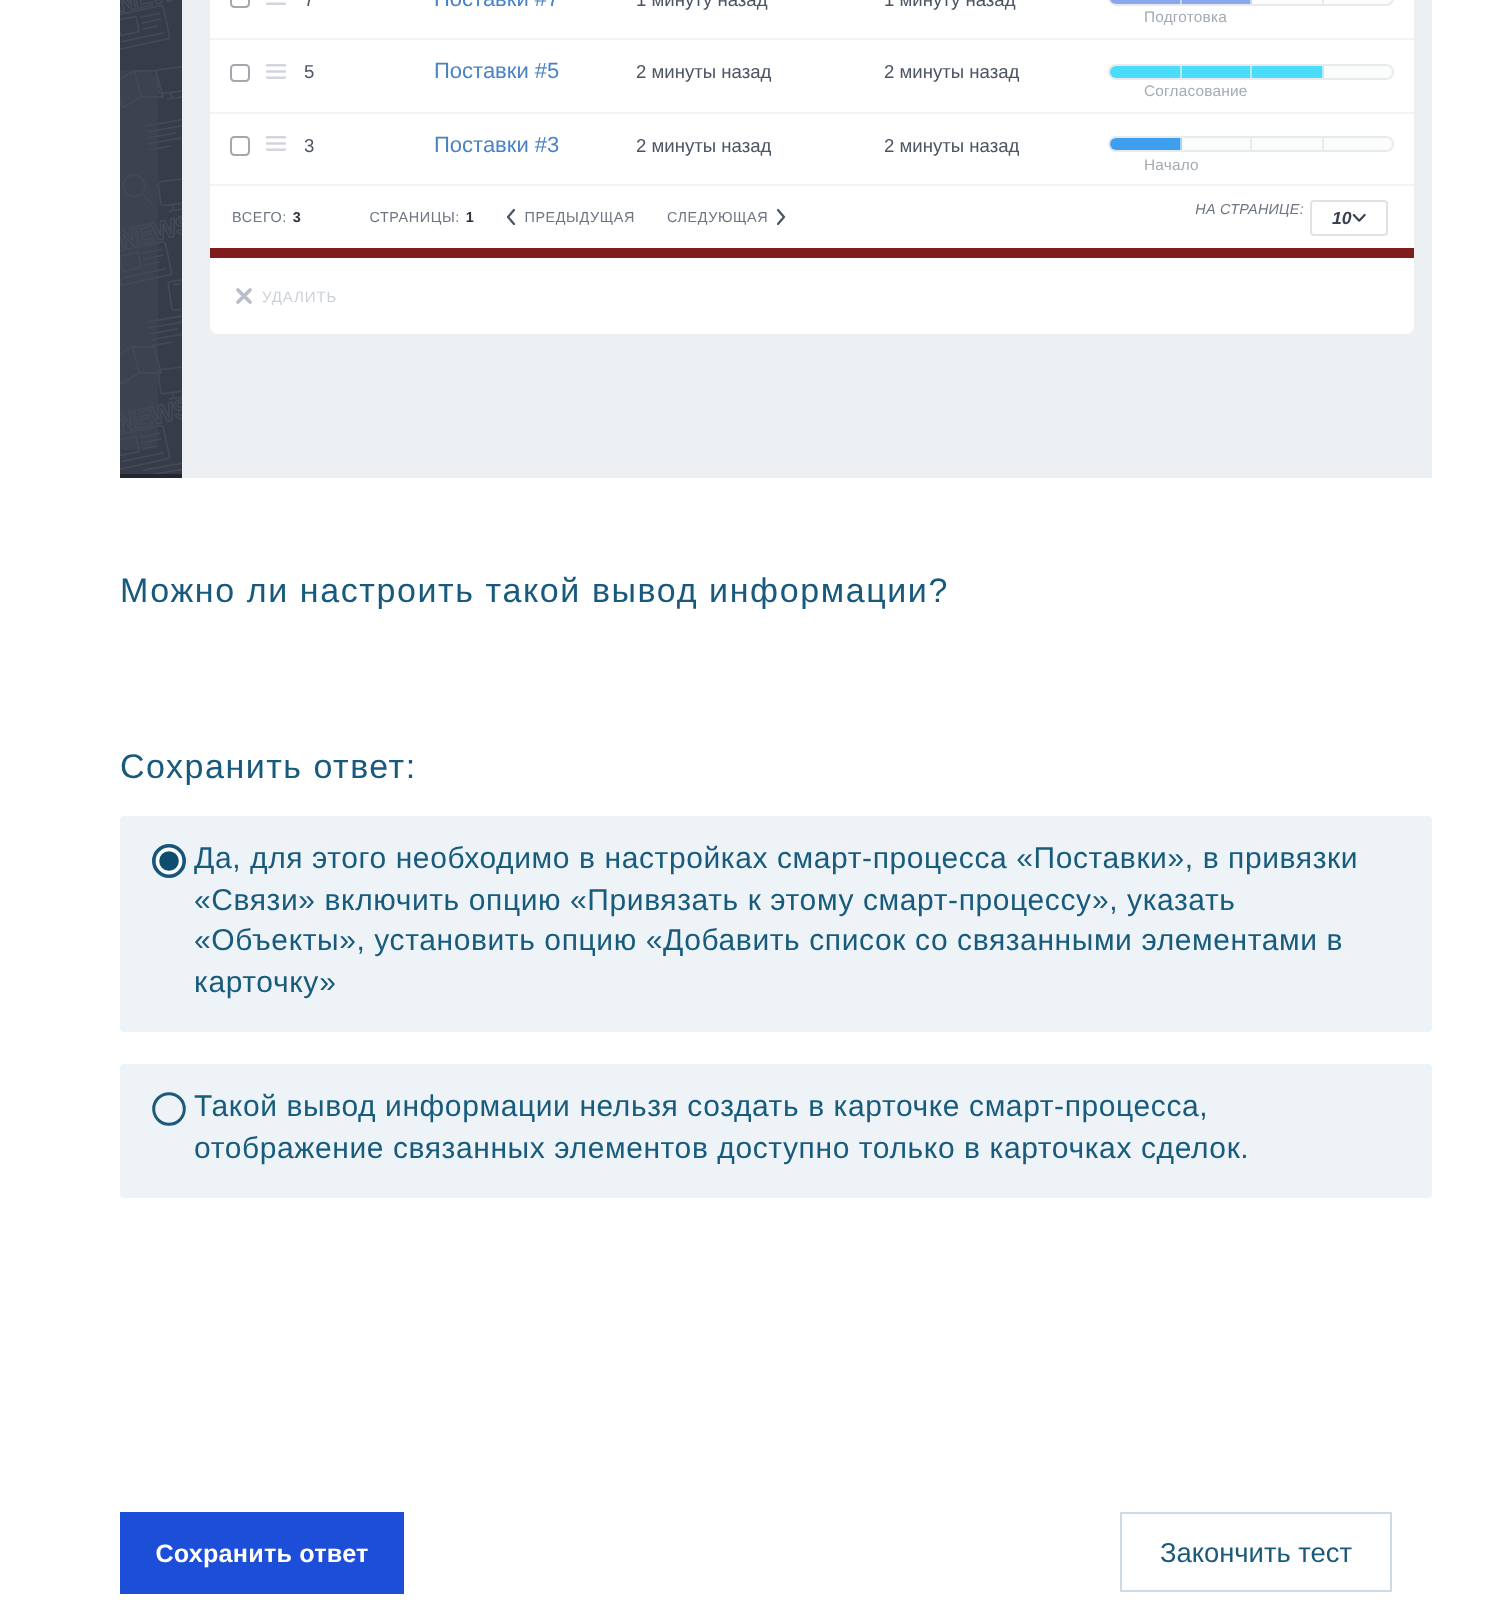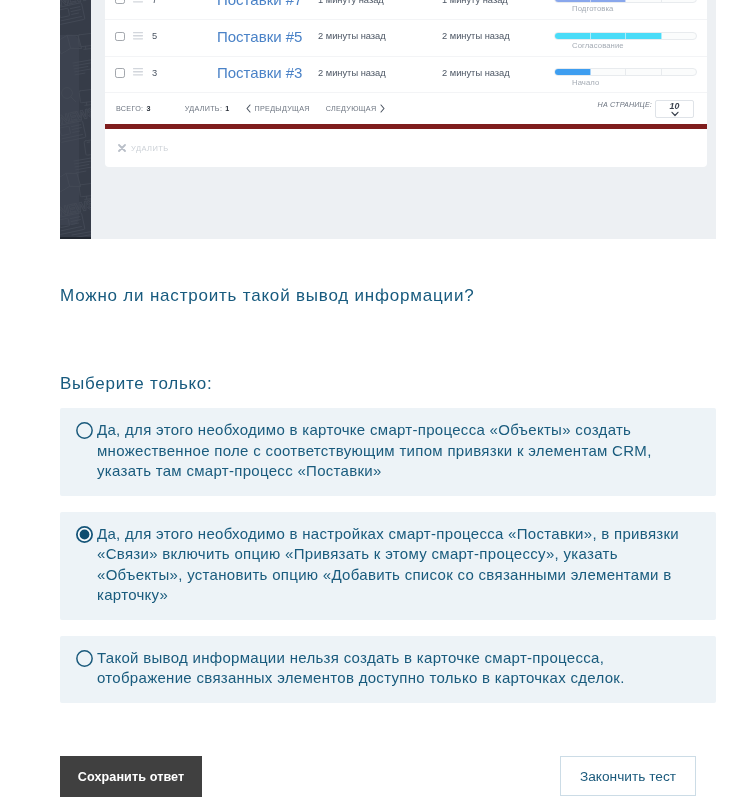--- a/index.html
+++ b/index.html
@@ -16,21 +16,21 @@
   .shot-main{position:absolute;left:31px;top:0;right:0;bottom:0;background:#edf0f3;}
   .card{position:absolute;left:14px;top:0;width:602px;background:#fff;border-radius:0 0 4px 4px;}
 
   table.grid{width:100%;border-collapse:collapse;table-layout:fixed;}
   table.grid tr{height:36.6px;}
   table.grid td{border-bottom:1px solid #f3f4f6;font-size:9.3px;color:#4b5563;vertical-align:middle;padding:0;position:relative;top:-1.5px;}
   .c-check{width:18px;padding-left:10px!important;}
   .c-drag{width:19px;}
   .c-id{width:65px;color:#717a87;font-size:9.6px;}
   .c-name{width:101px;}
-  .c-name a{color:#4a82c7;text-decoration:none;font-size:15px;}
+  .c-name a{color:#4a82c7;text-decoration:none;font-size:11px;}
   .c-date{width:110px;color:#4b5563;font-size:9.3px;}
   .c-date2{width:110px;padding-left:14px!important;}
   .c-stage{padding-left:2px!important;vertical-align:top;}
 
   .cb{width:9.5px;height:9.5px;border:1px solid #a3a7ad;border-radius:2.2px;display:block;box-sizing:border-box;}
   .drag{display:block;}
   
 
   .stage{width:100%;padding-top:9px;}
   .bar{display:flex;width:143px;height:8px;border:1px solid #e8ebee;border-radius:4px;overflow:hidden;background:#fbfcfc;box-sizing:border-box;}
@@ -38,36 +38,36 @@
   .bar span:last-child{border-right:none;}
   .bar span.on{border-right-color:rgba(255,255,255,.55);}
   .stage-label{font-size:7.7px;color:#a4abb4;margin-top:1.5px;letter-spacing:.1px;padding-left:2px;margin-left:16px;}
 
   .tfoot{display:flex;align-items:center;height:31px;font-size:7.2px;letter-spacing:.3px;color:#6d7581;padding:0 13px 0 11px;border-bottom:5px solid #7f1d1d;}
   .tfoot .sp{margin-left:34px;}
   .tfoot b{color:#2b323c;margin-left:3px;font-weight:700;}
   .tfoot .pg{margin-left:16px;display:flex;align-items:center;gap:4px;color:#6d7581;}
   .tfoot .pg .chv{display:block;}
   .tfoot .right{margin-left:auto;display:flex;align-items:flex-start;gap:3px;font-style:italic;}
-  .perpage{border:1px solid #dfe3e8;border-radius:2px;height:18px;width:39px;display:flex;align-items:center;padding:0 10px;box-sizing:border-box;justify-content:space-between;color:#3a424e;font-size:8.8px;background:#fff;letter-spacing:0;font-weight:600;flex-direction:column;}
+  .perpage{border:1px solid #dfe3e8;border-radius:2px;height:18px;width:39px;display:flex;align-items:center;padding:0 10px;box-sizing:border-box;justify-content:space-between;color:#3a424e;font-size:8.8px;background:#fff;letter-spacing:0;font-weight:600;}
   .perpage .chev2{display:block;}
 
   .tbar{height:38px;display:flex;align-items:center;padding:0 13px;font-size:7.5px;letter-spacing:.45px;color:#ccd1d7;gap:5px;}
   .tbar .xi{display:block;}
 
   
   .q-text{position:absolute;left:60px;top:286px;font-size:17px;letter-spacing:.8px;color:#175a7e;}
   .q-label{position:absolute;left:60px;top:374px;font-size:17px;letter-spacing:.75px;color:#175a7e;}
   .answers{position:absolute;left:60px;top:408px;width:656px;}
   .ans{background:#edf3f7;border-radius:2px;display:flex;padding:12px 18px 14px 16px;margin-bottom:16px;box-sizing:border-box;}
   .radio{flex:0 0 auto;width:17px;height:17px;margin-right:4px;margin-top:2px;display:block;}
   
   .ans p{margin:0;font-size:15px;letter-spacing:.3px;line-height:20.5px;color:#195b7d;}
 
-  .btn-save{position:absolute;left:60px;top:756px;width:142px;height:41px;background:#404040;color:#fff;font-size:12.6px;font-weight:700;letter-spacing:.1px;display:flex;align-items:center;justify-content:center;border:none;cursor:pointer;font-family:"Liberation Sans",sans-serif;}
+  .btn-save{position:absolute;left:60px;top:756px;width:142px;height:41px;background:#1d4ed8;color:#fff;font-size:12.6px;font-weight:700;letter-spacing:.1px;display:flex;align-items:center;justify-content:center;border:none;cursor:pointer;font-family:"Liberation Sans",sans-serif;}
   .btn-finish{position:absolute;left:560px;top:756px;width:136px;height:40px;background:#fff;color:#1b5a7c;font-size:13.7px;display:flex;align-items:center;justify-content:center;border:1px solid #ccdce6;cursor:pointer;font-family:"Liberation Sans",sans-serif;}
 </style>
 </head>
 <body>
 
 <div class="page">
 
   <div class="shot">
     <div class="shot-sidebar">
       <svg class="sb-doodle" width="31" height="256" viewBox="0 0 31 256">
@@ -202,21 +202,21 @@
                     </div>
                     <div class="stage-label">Начало</div>
                   </div>
                 </td>
               </tr>
             </tbody>
           </table>
         <div class="tfoot">
           <span>ВСЕГО:</span>
           <b>3</b>
-          <span class="sp">УДАЛИТЬ:</span>
+          <span class="sp">СТРАНИЦЫ:</span>
           <b>1</b>
           <span class="pg">
               <svg class="chv" width="5" height="9" viewBox="0 0 5 9">
                 <path d="M4 1L1 4.5L4 8" fill="none" stroke="#4a5360" stroke-width="1.1" stroke-linecap="round" stroke-linejoin="round"></path>
               </svg>
               <span>ПРЕДЫДУЩАЯ</span>
             </span>
           <span class="pg">
               <span>СЛЕДУЮЩАЯ</span>
               <svg class="chv" width="5" height="9" viewBox="0 0 5 9">
@@ -237,28 +237,22 @@
           <svg class="xi" width="8" height="8" viewBox="0 0 8 8">
               <path d="M1 1L7 7M7 1L1 7" fill="none" stroke="#b9bfc8" stroke-width="1.8" stroke-linecap="round"></path>
             </svg>
           <span>УДАЛИТЬ</span>
         </div>
       </div>
     </div>
   </div>
 
   <div class="q-text">Можно ли настроить такой вывод информации?</div>
-  <div class="q-label">Выберите только:</div>
+  <div class="q-label">Сохранить ответ:</div>
   <div class="answers" id="answers">
-      <div class="ans">
-        <svg class="radio" width="17" height="17" viewBox="0 0 17 17">
-          <circle cx="8.5" cy="8.5" r="7.65" fill="none" stroke="#1b5a7c" stroke-width="1.5"></circle>
-        </svg>
-        <p>Да, для этого необходимо в карточке смарт-процесса «Объекты» создать множественное поле с соответствующим типом привязки к элементам CRM, указать там смарт-процесс «Поставки»</p>
-      </div>
       <div class="ans">
         <svg class="radio" width="17" height="17" viewBox="0 0 17 17">
           <circle cx="8.5" cy="8.5" r="7.6" fill="#fbfdfe" stroke="#17567a" stroke-width="1.8"></circle>
           <circle cx="8.5" cy="8.5" r="4.9" fill="#0f4d6f"></circle>
         </svg>
         <p>Да, для этого необходимо в настройках смарт-процесса «Поставки», в привязки «Связи» включить опцию «Привязать к этому смарт-процессу», указать «Объекты», установить опцию «Добавить список со связанными элементами в карточку»</p>
       </div>
       <div class="ans">
         <svg class="radio" width="17" height="17" viewBox="0 0 17 17">
           <circle cx="8.5" cy="8.5" r="7.65" fill="none" stroke="#1b5a7c" stroke-width="1.5"></circle>

